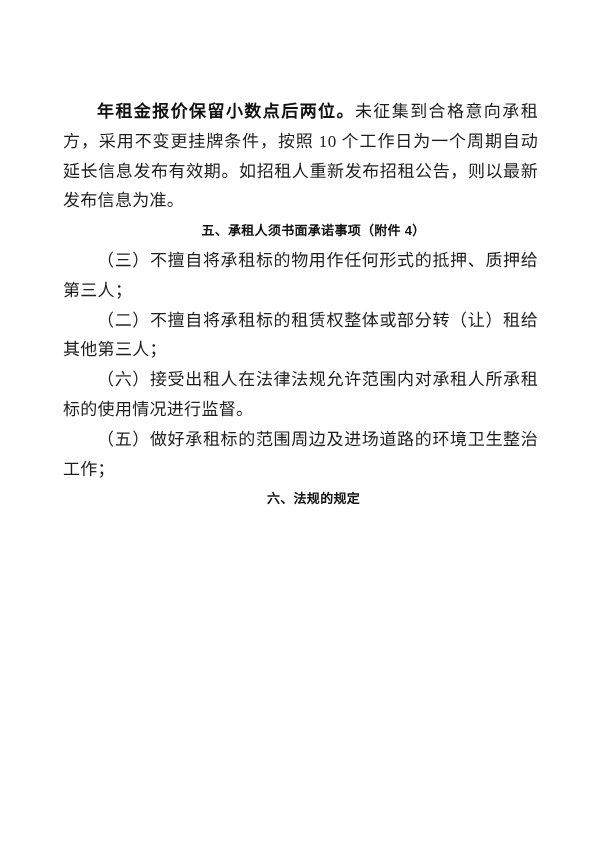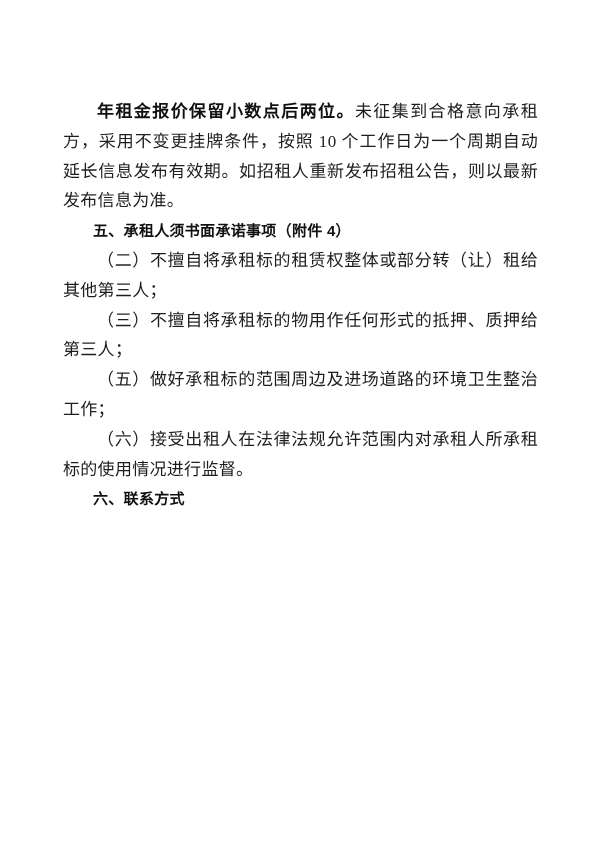--- a/index.html
+++ b/index.html
@@ -25,45 +25,45 @@
     text-align: justify;
     text-indent: 2em;
     letter-spacing: 0.3px;
   }
   .doc .lead-bold {
     font-weight: bold;
     color: #111111;
   }
   .doc h2.heading {
     font-family: "Liberation Sans", "DejaVu Sans", sans-serif;
-    font-size: 15px;
+    font-size: 13px;
     font-weight: bold;
     line-height: 29.8px;
     color: #111111;
-    text-align: left;
+    text-align: center;
     text-indent: 2em;
     letter-spacing: 0.3px;
   }
 </style>
 </head>
 <body>
 
 <div class="page">
   <div class="doc">
 
     <p class="body"><span class="lead-bold">年租金报价保留小数点后两位。</span><span>未征集到合格意向承租方，采用不变更挂牌条件，按照 10 个工作日为一个周期自动延长信息发布有效期。如招租人重新发布招租公告，则以最新发布信息为准。</span></p>
 
     <h2 class="heading">五、承租人须书面承诺事项（附件 4）</h2>
 
 
+    <p class="body">（三）不擅自将承租标的物用作任何形式的抵押、质押给第三人；</p>
+
     <p class="body">（二）不擅自将承租标的租赁权整体或部分转（让）租给其他第三人；</p>
 
-    <p class="body">（三）不擅自将承租标的物用作任何形式的抵押、质押给第三人；</p>
 
+    <p class="body">（六）接受出租人在法律法规允许范围内对承租人所承租标的使用情况进行监督。</p>
 
     <p class="body">（五）做好承租标的范围周边及进场道路的环境卫生整治工作；</p>
 
-    <p class="body">（六）接受出租人在法律法规允许范围内对承租人所承租标的使用情况进行监督。</p>
-
-    <h2 class="heading">六、联系方式</h2>
+    <h2 class="heading">六、法规的规定</h2>
 
   </div>
 </div>
 
 </body></html>

